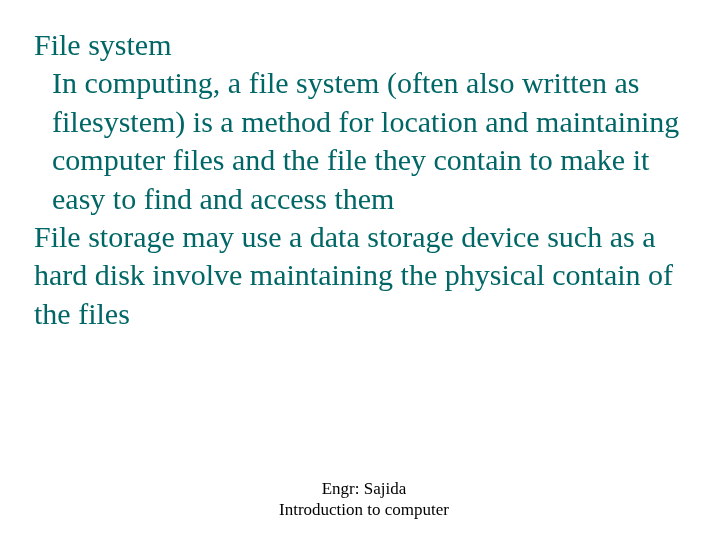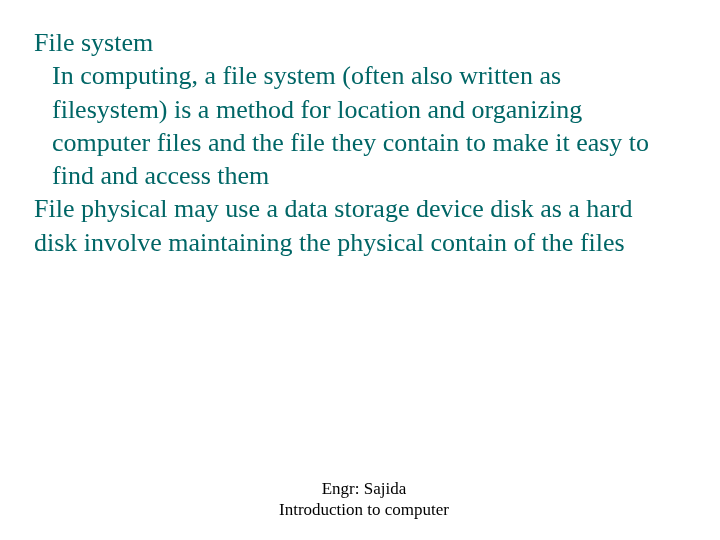--- a/index.html
+++ b/index.html
@@ -7,21 +7,21 @@
       width: 720px;
       height: 540px;
       background: #ffffff;
       font-family: "Times New Roman", Times, serif;
       position: relative;
       overflow: hidden;
     }
     .content {
       padding: 26px 40px 0 34px;
       color: #006666;
-      font-size: 26px;
+      font-size: 30px;
       line-height: 1.28;
     }
     .title-line { }
     .para1 {
       padding-left: 18px;
     }
     .para2 { }
     .u { }
     .footer {
       position: absolute;
@@ -33,23 +33,23 @@
       font-size: 17px;
       line-height: 1.25;
     }
   </style>
 </head>
 <body>
 
 <div class="content">
   <div class="title-line">File system</div>
   <div class="para1">
-    <span>In </span><span class="u">computing</span><span>, a file system (often also written as filesystem) is a method for </span><span class="u">location</span><span> and </span><span class="u">organizing</span><span> </span><span class="u">computer files</span><span> and the file they contain to make it easy to find and access them</span>
+    <span>In </span><span class="u">computing</span><span>, a file system (often also written as filesystem) is a method for </span><span class="u">location</span><span> and </span><span class="u">maintaining</span><span> </span><span class="u">computer files</span><span> and the file they contain to make it easy to find and access them</span>
   </div>
   <div class="para2">
-    <span>File physical may use a </span><span class="u">data storage device</span><span> disk as a </span><span class="u">hard disk</span><span> involve maintaining the physical contain of the files</span>
+    <span>File storage may use a </span><span class="u">data storage device</span><span> such as a </span><span class="u">hard disk</span><span> involve maintaining the physical contain of the files</span>
   </div>
 </div>
 
 <div class="footer">
   <div>Engr: Sajida</div>
   <div>Introduction to computer</div>
 </div>
 
 </body></html>

